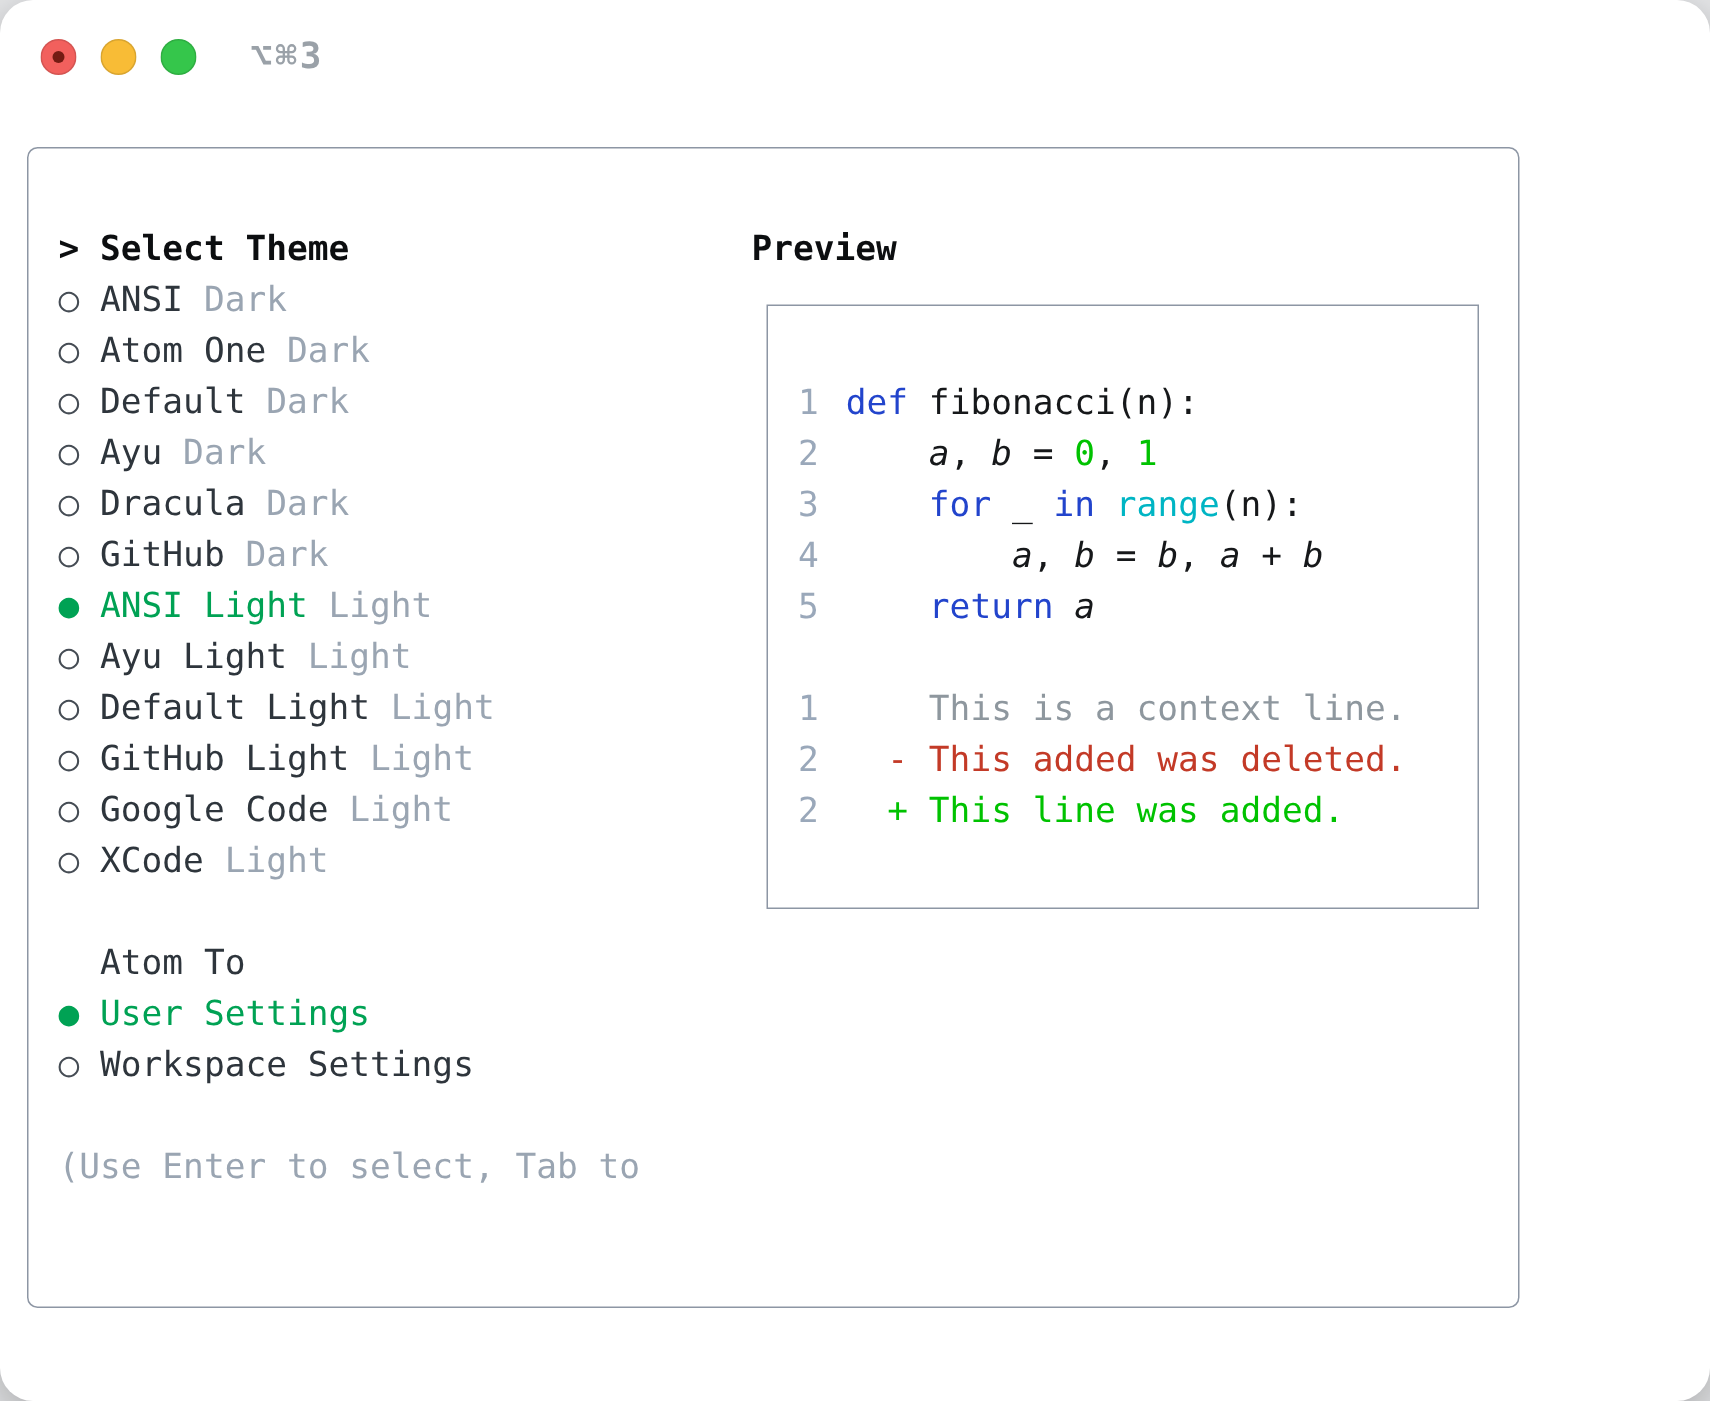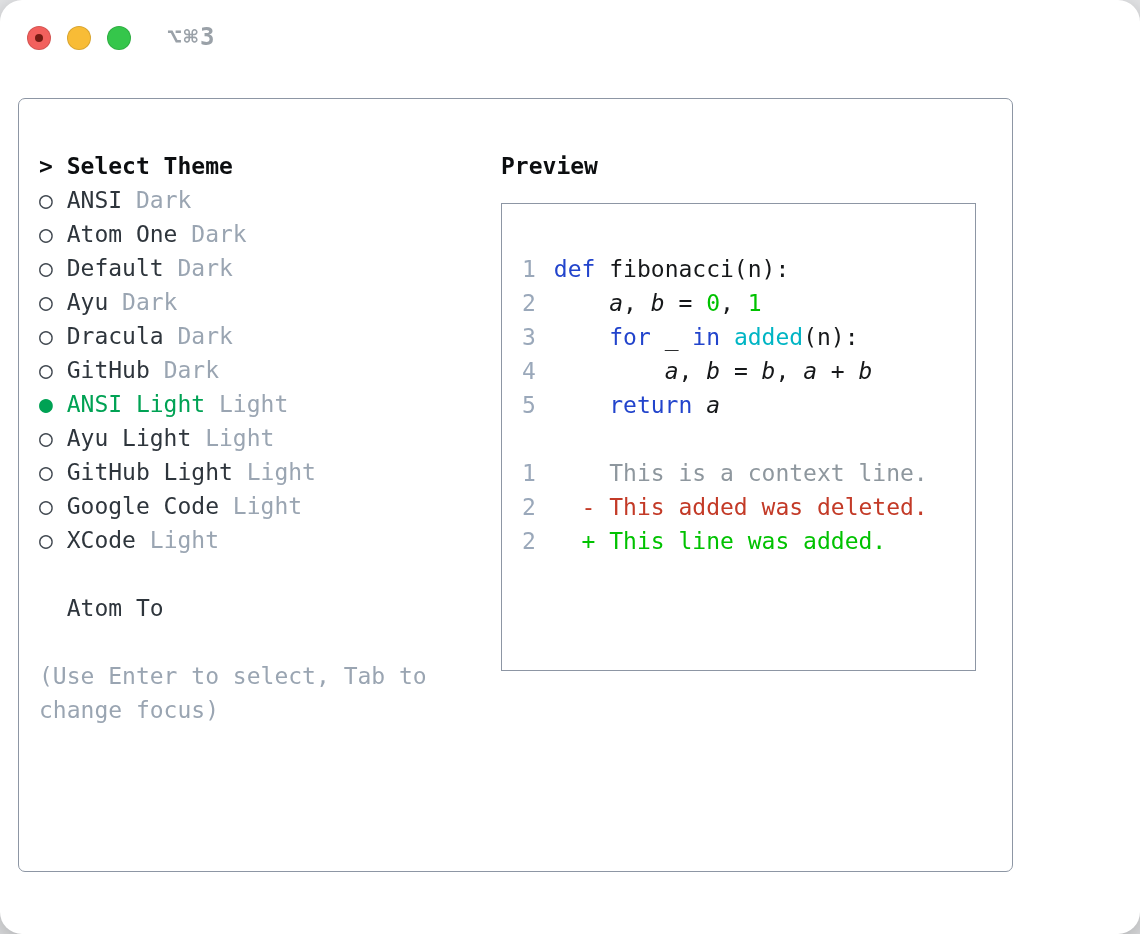--- a/index.html
+++ b/index.html
@@ -41,22 +41,22 @@
   .bold{font-weight:bold;color:#0c0e10;}
   .muted{color:var(--muted);}
   .radio{color:var(--radio);}
   .radio.sel{color:var(--green-sel);}
   .sel-text{color:var(--green-sel);}
   .theme-row{cursor:pointer;}
   .blank-row{height:34px;}
   
   .right-col{position:absolute;left:482px;top:50px;}
   .preview-box{
-    position:relative;margin-top:20px;
-    width:475px;height:468px;border:1.5px solid var(--border);
+    position:relative;margin-left:10px;margin-top:20px;
+    width:475px;height:403px;border:1.5px solid var(--border);
     background:#fff;box-sizing:border-box;
     padding:48px 12px 0 20px;overflow:hidden;
   }
   .code-line{white-space:pre;font-size:23px;line-height:34px;height:34px;color:var(--code-plain);}
   .gutter{display:inline-block;width:1ch;text-align:right;color:var(--gutter);margin-right:18px;}
   .tok{white-space:pre;}
   .c-plain{color:var(--code-plain);}
   .c-kw{color:var(--kw);}
   .c-builtin{color:var(--builtin);}
   .c-num{color:var(--num);}
@@ -83,41 +83,43 @@
       <div class="row"><span class="icon-cell bold">&gt;</span><span class="bold">Select Theme</span></div>
       <div id="theme-list">
           <div class="row theme-row"><span class="icon-cell radio">○ </span><span class="">ANSI </span><span class="muted">Dark</span></div>
           <div class="row theme-row"><span class="icon-cell radio">○ </span><span class="">Atom One </span><span class="muted">Dark</span></div>
           <div class="row theme-row"><span class="icon-cell radio">○ </span><span class="">Default </span><span class="muted">Dark</span></div>
           <div class="row theme-row"><span class="icon-cell radio">○ </span><span class="">Ayu </span><span class="muted">Dark</span></div>
           <div class="row theme-row"><span class="icon-cell radio">○ </span><span class="">Dracula </span><span class="muted">Dark</span></div>
           <div class="row theme-row"><span class="icon-cell radio">○ </span><span class="">GitHub </span><span class="muted">Dark</span></div>
           <div class="row theme-row"><span class="icon-cell radio sel">● </span><span class="sel-text">ANSI Light </span><span class="muted">Light</span></div>
           <div class="row theme-row"><span class="icon-cell radio">○ </span><span class="">Ayu Light </span><span class="muted">Light</span></div>
+          <div class="row theme-row"><span class="icon-cell radio">○ </span><span class="">Default Light </span><span class="muted">Light</span></div>
           <div class="row theme-row"><span class="icon-cell radio">○ </span><span class="">GitHub Light </span><span class="muted">Light</span></div>
           <div class="row theme-row"><span class="icon-cell radio">○ </span><span class="">Google Code </span><span class="muted">Light</span></div>
           <div class="row theme-row"><span class="icon-cell radio">○ </span><span class="">XCode </span><span class="muted">Light</span></div>
         </div>
       <div class="blank-row"></div>
       <div class="row"><span class="icon-cell"> </span><span>Atom To</span></div>
       <div id="apply-list">
+          <div class="row theme-row"><span class="icon-cell radio sel">● </span><span class="sel-text">User Settings</span></div>
+          <div class="row theme-row"><span class="icon-cell radio">○ </span><span class="">Workspace Settings</span></div>
         </div>
       <div class="blank-row"></div>
       <div id="hint">
           <div class="row muted">(Use Enter to select, Tab to</div>
-          <div class="row muted">change focus)</div>
         </div>
     </div>
 
     <div class="right-col">
       <div class="row bold">Preview</div>
       <div class="preview-box" id="preview-box">
           <div class="code-line"><span class="gutter">1</span><span class="tok c-kw">def</span><span class="tok c-plain"> fibonacci(n):</span></div>
           <div class="code-line"><span class="gutter">2</span><span class="tok c-plain">    </span><span class="tok c-var">a</span><span class="tok c-plain">, </span><span class="tok c-var">b</span><span class="tok c-plain"> = </span><span class="tok c-num">0</span><span class="tok c-plain">, </span><span class="tok c-num">1</span></div>
-          <div class="code-line"><span class="gutter">3</span><span class="tok c-plain">    </span><span class="tok c-kw">for</span><span class="tok c-plain"> _ </span><span class="tok c-kw">in</span><span class="tok c-plain"> </span><span class="tok c-builtin">added</span><span class="tok c-plain">(n):</span></div>
+          <div class="code-line"><span class="gutter">3</span><span class="tok c-plain">    </span><span class="tok c-kw">for</span><span class="tok c-plain"> _ </span><span class="tok c-kw">in</span><span class="tok c-plain"> </span><span class="tok c-builtin">range</span><span class="tok c-plain">(n):</span></div>
           <div class="code-line"><span class="gutter">4</span><span class="tok c-plain">        </span><span class="tok c-var">a</span><span class="tok c-plain">, </span><span class="tok c-var">b</span><span class="tok c-plain"> = </span><span class="tok c-var">b</span><span class="tok c-plain">, </span><span class="tok c-var">a</span><span class="tok c-plain"> + </span><span class="tok c-var">b</span></div>
           <div class="code-line"><span class="gutter">5</span><span class="tok c-plain">    </span><span class="tok c-kw">return</span><span class="tok c-plain"> </span><span class="tok c-var">a</span></div>
           <div class="code-line"><span class="gutter"></span></div>
           <div class="code-line"><span class="gutter">1</span><span class="tok c-ctx">    This is a context line.</span></div>
           <div class="code-line"><span class="gutter">2</span><span class="tok c-del">  - This added was deleted.</span></div>
           <div class="code-line"><span class="gutter">2</span><span class="tok c-add">  + This line was added.</span></div>
         </div>
     </div>
 
   </div>

